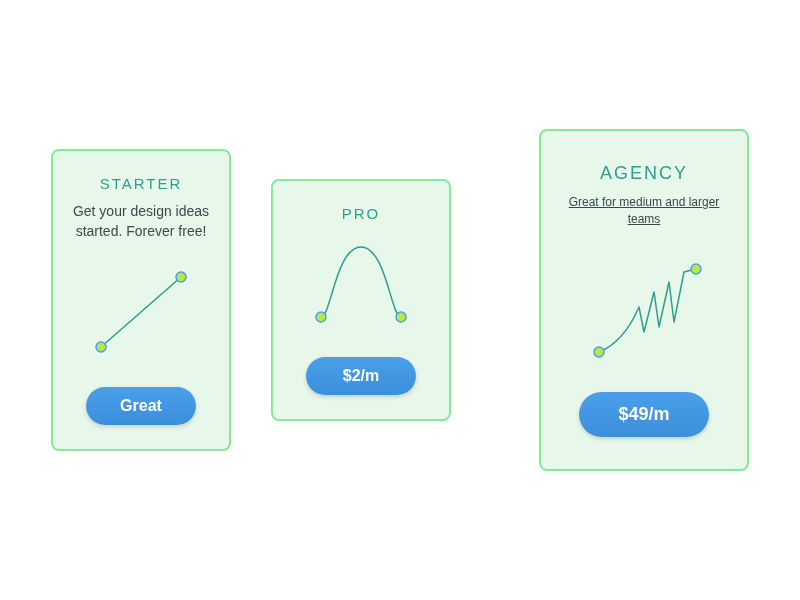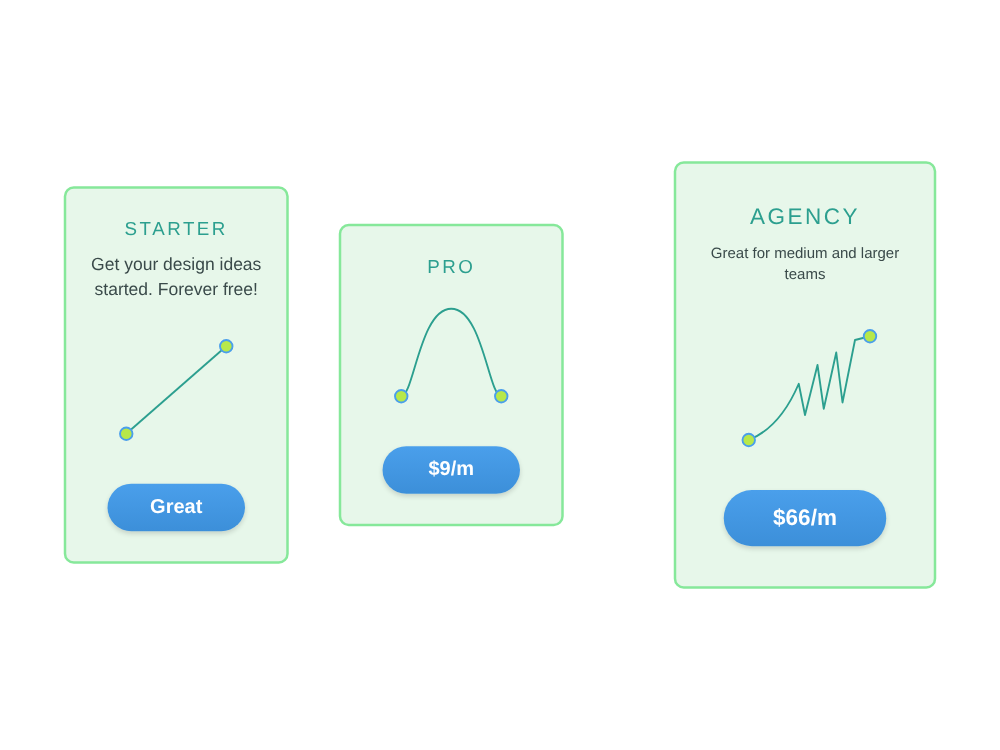--- a/index.html
+++ b/index.html
@@ -48,20 +48,21 @@
       color: #3a4a4a;
       font-size: 14px;
       text-align: center;
       line-height: 1.4;
       margin-bottom: 20px;
       max-width: 150px;
     }
     .card-large .tier-desc {
       font-size: 12px;
       max-width: 160px;
+      text-decoration: underline;
     }
     .graphic {
       width: 120px;
       height: 100px;
       margin-bottom: 25px;
     }
     .card-large .graphic {
       width: 140px;
       height: 120px;
     }
@@ -107,27 +108,27 @@
 
 <div class="card">
   <div class="tier-title">PRO</div>
   <div class="graphic">
     <svg viewBox="0 0 120 100">
       <path d="M 20 85 C 30 85, 35 15, 60 15 C 85 15, 90 85, 100 85" stroke="#2c9f8f" stroke-width="1.5" fill="none"></path>
       <circle cx="20" cy="85" r="5" fill="#b7e84a" stroke="#4a9feb" stroke-width="1.5"></circle>
       <circle cx="100" cy="85" r="5" fill="#b7e84a" stroke="#4a9feb" stroke-width="1.5"></circle>
     </svg>
   </div>
-  <button class="price-btn">$9/m</button>
+  <button class="price-btn">$2/m</button>
 </div>
 
 <div class="card card-large">
   <div class="tier-title">AGENCY</div>
   <div class="tier-desc">Great for medium and larger teams</div>
   <div class="graphic">
     <svg viewBox="0 0 140 120">
       <path d="M 25 105 Q 50 95, 65 60 L 70 85 L 80 45 L 85 80 L 95 35 L 100 75 L 110 25 L 122 22" stroke="#2c9f8f" stroke-width="1.5" fill="none" stroke-linejoin="round"></path>
       <circle cx="25" cy="105" r="5" fill="#b7e84a" stroke="#4a9feb" stroke-width="1.5"></circle>
       <circle cx="122" cy="22" r="5" fill="#b7e84a" stroke="#4a9feb" stroke-width="1.5"></circle>
     </svg>
   </div>
-  <button class="price-btn">$66/m</button>
+  <button class="price-btn">$49/m</button>
 </div>
 
 </body></html>

